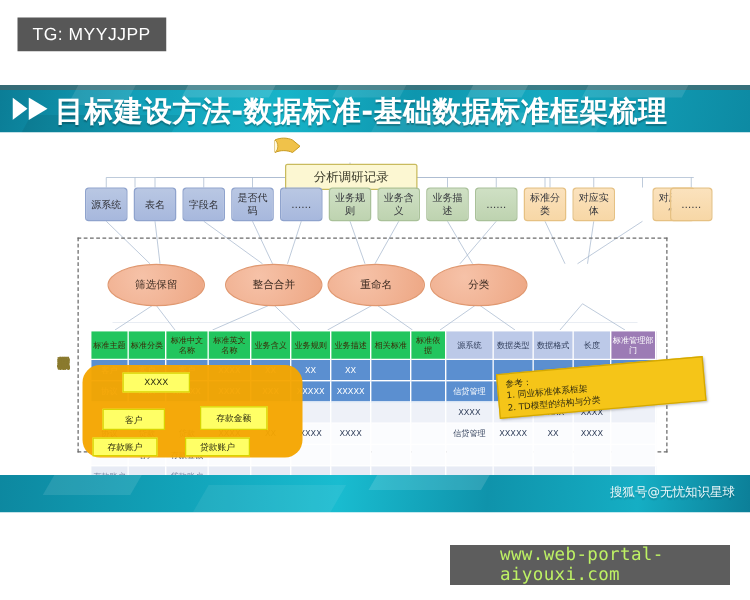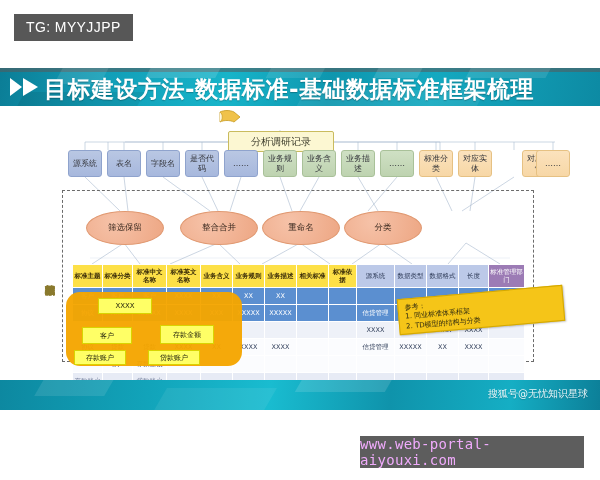--- a/index.html
+++ b/index.html
@@ -69,21 +69,21 @@
                 font-family:"DejaVu Sans",sans-serif;white-space:nowrap;}
   .sticky .l0{top:3px;} .sticky .l1{top:12px;} .sticky .l2{top:22px;}
 
   
   .tbl{position:absolute;left:72px;top:158px;width:452px;border-collapse:collapse;
        table-layout:fixed;font-family:"DejaVu Sans",sans-serif;}
   .tbl th{height:20px;font-size:6.5px;line-height:8px;font-weight:normal;color:#3a2c08;
           border:.5px solid #fff;padding:1px;}
   .tbl td{height:16px;font-size:6.5px;color:#33415c;border:.5px solid #fff;
           text-align:center;padding:0;}
-  th.g-orange{background:#fde047;font-weight:bold;}
+  th.g-orange{background:#22c55e;}
   th.g-blue{background:#bcc9e8;color:#2d3a57;}
   th.g-purple{background:#9c7bb5;color:#fff;}
   tr.r-blue td{background:#5b8fd0;color:#fff;}
   tr.r-light td{background:#eef1f8;}
   tr.r-white td{background:#fbfcfe;}
   tr.r-dots td{background:#e7ebf5;color:#7b87a3;}
 
   
   .anno-blob{position:absolute;left:66px;top:292px;width:176px;height:74px;
              background:#f5a500;border-radius:14px;opacity:.96;}
@@ -98,22 +98,22 @@
   .footer-band .fb{position:absolute;background:rgba(255,255,255,.10);transform:skewX(-30deg);}
   .footer-band .b1{left:40px;top:-4px;width:70px;height:20px;}
   .footer-band .b2{left:160px;top:8px;width:110px;height:24px;background:rgba(255,255,255,.07);}
   .footer-band .b3{left:300px;top:-6px;width:90px;height:18px;background:rgba(255,255,255,.13);}
   .sohu{position:absolute;right:12px;top:387px;font-size:10px;color:#e9f7fa;
         font-family:"DejaVu Sans",sans-serif;text-shadow:0 1px 1px rgba(0,0,0,.2);}
 
   .white-gap{position:absolute;left:0;top:410px;width:600px;height:70px;background:#fff;}
   .url-bar{position:absolute;left:360px;top:436px;width:224px;height:32px;background:#5d5d5d;
            display:flex;align-items:center;justify-content:center;}
-  .url-bar span{color:#f0abfc;font-size:14px;letter-spacing:.3px;
-                font-family:"DejaVu Sans Mono","Liberation Mono",monospace;}
+  .url-bar span{color:#bef264;font-size:14px;letter-spacing:.3px;
+                font-family:"DejaVu Sans Mono","Liberation Mono",monospace;padding-left:40px;}
 
   .conn{position:absolute;left:0;top:0;width:600px;height:274px;pointer-events:none;}
 </style>
 </head>
 <body>
 
 <div class="tg-tag">TG: MYYJJPP</div>
 
 <div class="header">
   <div class="bar-top"></div>

